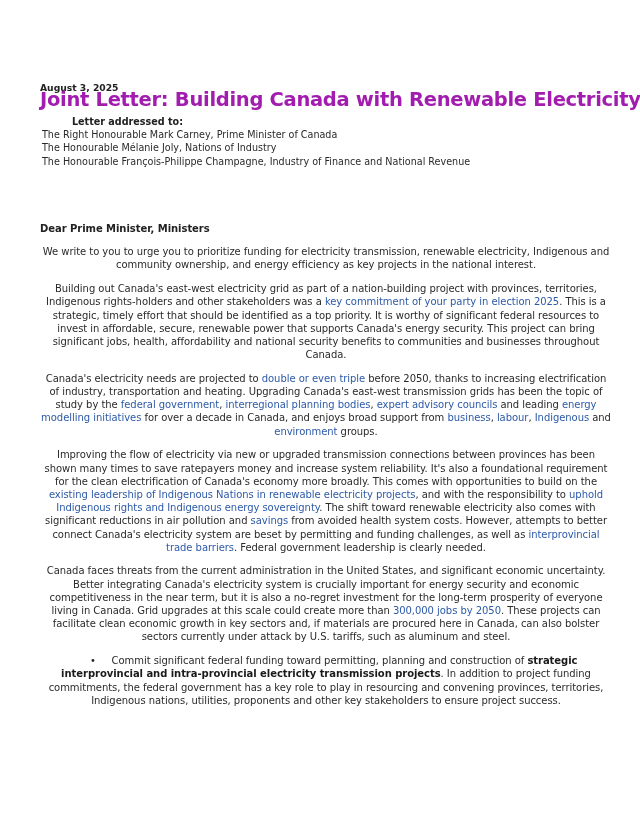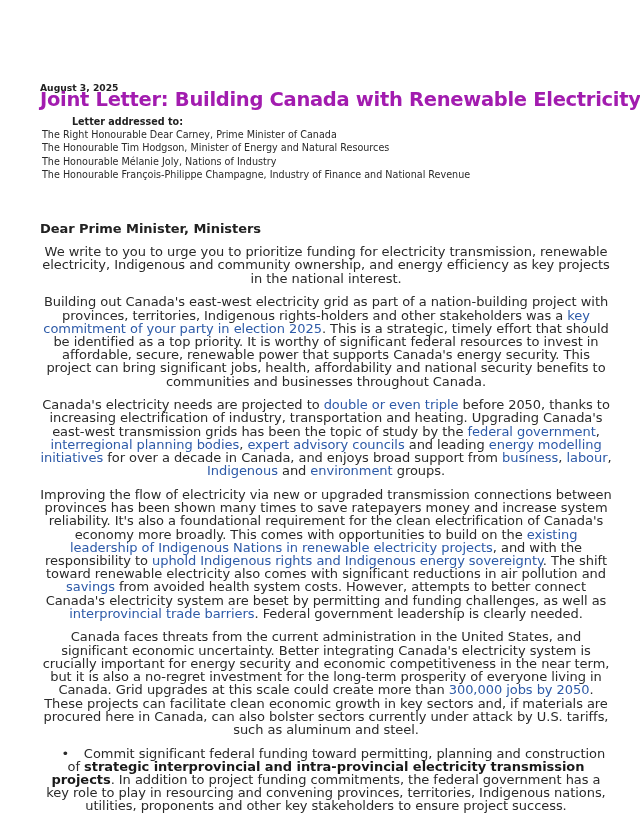--- a/index.html
+++ b/index.html
@@ -5,40 +5,39 @@
   html, body { margin: 0; padding: 0; background: #ffffff; }
   body { width: 640px; height: 824px; overflow: hidden; position: relative;
          font-family: "DejaVu Sans", "Liberation Sans", sans-serif; color: #1f1f1f; }
   .page { position: absolute; left: 40px; top: 0; width: 570px; }
   .title { position: absolute; top: 40px; left: 0; font-size: 19.5px; font-weight: bold;
            letter-spacing: -0.3px; color: #a21caf; white-space: nowrap; margin-top: 48px; }
   .date { position: absolute; top: 82px; left: 0; font-size: 9.2px; font-weight: bold; color: #222; }
   .addr { position: absolute; top: 115px; left: 0; font-size: 9.6px; line-height: 13.2px; }
   .addr .head { font-weight: bold; color: #222; margin-left: 32px; }
   .addr .line { padding-left: 2px; color: #2a2a2a; }
-  .body { position: absolute; top: 222px; left: 0; width: 572px; font-size: 13px;
+  .body { position: absolute; top: 222px; left: 0; width: 572px; font-size: 10px;
           line-height: 13.2px; color: #2a2a2a; letter-spacing: -0.05px; }
   .salutation { font-weight: bold; color: #222; margin-bottom: 10px; }
   .p { margin: 0 0 10.5px 0; text-align: center; }
   a.link { color: #2d5aa8; text-decoration-color: #2d5aa8; }
   .bullet-wrap { }
   .bullet-mark { display: inline-block; width: 37px; }
   b { color: #1a1a1a; }
 </style>
 </head>
 <body>
 
 <div class="page">
   <div class="title">Joint Letter: Building Canada with Renewable Electricity</div>
   <div class="date">August 3, 2025</div>
 
   <div class="addr">
     <div class="head">Letter addressed to:</div>
-    <div class="line">The Right Honourable Dear Carney, Prime Minister of Canada</div>
-    <div class="line">The Honourable Tim Hodgson, Minister of Energy and Natural Resources</div>
+    <div class="line">The Right Honourable Mark Carney, Prime Minister of Canada</div>
     <div class="line">The Honourable Mélanie Joly, Nations of Industry</div>
     <div class="line">The Honourable François-Philippe Champagne, Industry of Finance and National Revenue</div>
   </div>
 
   <div class="body">
     <div class="salutation">Dear Prime Minister, Ministers</div>
 
     <p class="p">We write to you to urge you to prioritize funding for electricity transmission, renewable electricity, Indigenous and community ownership, and energy efficiency as key projects in the national interest.</p>
 
     <p class="p"><span>Building out Canada's east-west electricity grid as part of a nation-building project with provinces, territories, Indigenous rights-holders and other stakeholders was a</span><a class="link"> key commitment of your party in election 2025</a><span>. This is a strategic, timely effort that should be identified as a top priority. It is worthy of significant federal resources to invest in affordable, secure, renewable power that supports Canada's energy security. This project can bring significant jobs, health, affordability and national security benefits to communities and businesses throughout Canada.</span></p>

